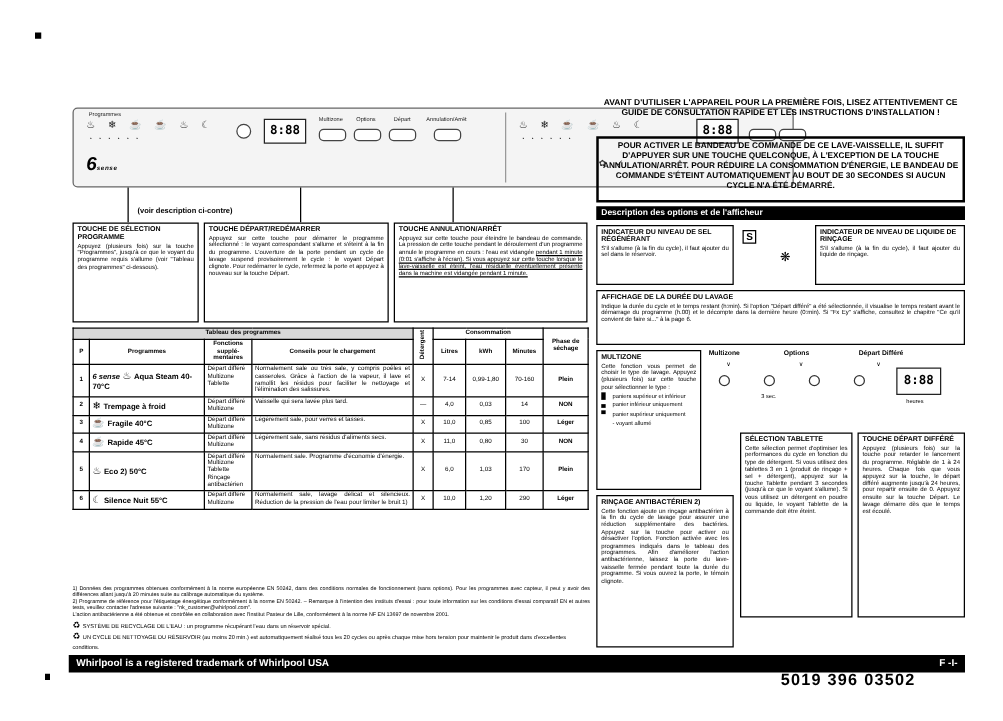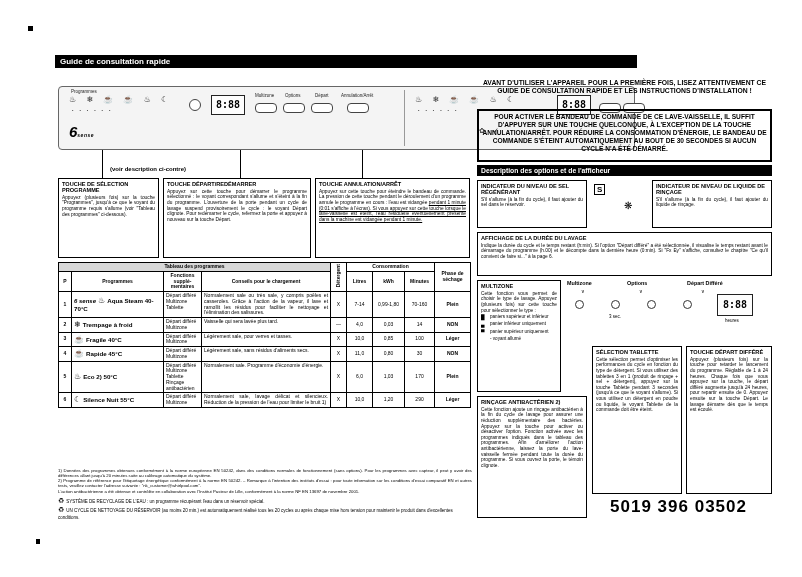--- a/index.html
+++ b/index.html
@@ -56,34 +56,31 @@
   .recline{font-size:4.5px;line-height:1.25;}
   .recicon{font-size:7px;margin-right:2px;vertical-align:middle;}
   .salticon{border:1px solid #000;font-size:8px;font-weight:bold;padding:0 2px;background:#fff;}
   .staricon{font-size:10px;}
   .mzitem{display:flex;gap:2px;font-size:4.6px;line-height:1.25;margin-top:1px;}
   .mzicon{width:7px;font-size:5px;flex:none;}
   .dlab{position:absolute;font-size:5.4px;font-weight:bold;}
   .dchev{position:absolute;font-size:5px;}
   .dbtn{position:absolute;width:9px;height:9px;border:1px solid #333;border-radius:50%;background:#fff;box-sizing:border-box;}
   .dcap{position:absolute;font-size:4.5px;}
-  .partnum{font-size:17px;font-weight:bold;letter-spacing:1px;text-align:center;font-family:"Liberation Sans",sans-serif;}
+  .partnum{font-size:13px;font-weight:bold;letter-spacing:1px;text-align:center;font-family:"Liberation Sans",sans-serif;margin-top:39px;}
   .footbar{left:55px;top:524px;width:717px;height:14px;font-size:8px;font-weight:bold;line-height:14px;display:flex;justify-content:space-between;padding:0 6px;box-sizing:border-box;}
 </style>
 </head>
 <body>
 
 <div class="page">
 
   <div class="abs regmark" style="left:28px;top:26px;width:5px;height:5px;"></div>
   <div class="abs regmark" style="left:36px;top:539px;width:4px;height:5px;"></div>
 
-  <div class="abs bar hbar">
-    <span>Guide de consultation rapide</span>
-  </div>
 
   <div class="abs panel">
     <span class="plab" style="left:12px;top:2px;">Programmes</span>
     <span class="picons" style="left:10px;top:8px;">♨ ❄ ☕ ☕ ♨ ☾</span>
     <span class="pleds" style="left:13px;top:21px;">••••••</span>
     <div class="pcircle" style="left:130px;top:12px;"></div>
     <div class="display pdisp" style="left:152px;top:8px;">8:88</div>
 
     <span class="plab" style="left:196px;top:6px;">Multizone</span>
     <span class="plab" style="left:226px;top:6px;">Options</span>
@@ -314,14 +311,18 @@
     <div class="btext">Appuyez (plusieurs fois) sur la touche pour retarder le lancement du programme. Réglable de 1 à 24 heures. Chaque fois que vous appuyez sur la touche, le départ différé augmente jusqu'à 24 heures, pour repartir ensuite de 0. Appuyez ensuite sur la touche Départ. Le lavage démarre dès que le temps est écoulé.</div>
   </div>
 
   <div class="abs box" style="left:477px;top:396px;width:110px;height:122px;">
     <div class="btitle">RINÇAGE ANTIBACTÉRIEN 2)</div>
     <div class="btext">Cette fonction ajoute un rinçage antibactérien à la fin du cycle de lavage pour assurer une réduction supplémentaire des bactéries. Appuyez sur la touche pour activer ou désactiver l'option. Fonction activée avec les programmes indiqués dans le tableau des programmes. Afin d'améliorer l'action antibactérienne, laissez la porte du lave-vaisselle fermée pendant toute la durée du programme. Si vous ouvrez la porte, le témoin clignote.</div>
   </div>
 
   <div class="abs partnum" style="left:585px;top:497px;width:187px;">5019 396 03502</div>
 
+  <div class="abs bar footbar">
+    <span>Whirlpool is a registered trademark of Whirlpool USA</span>
+    <span>F -I-</span>
+  </div>
 
 </div>
 
 </body></html>

